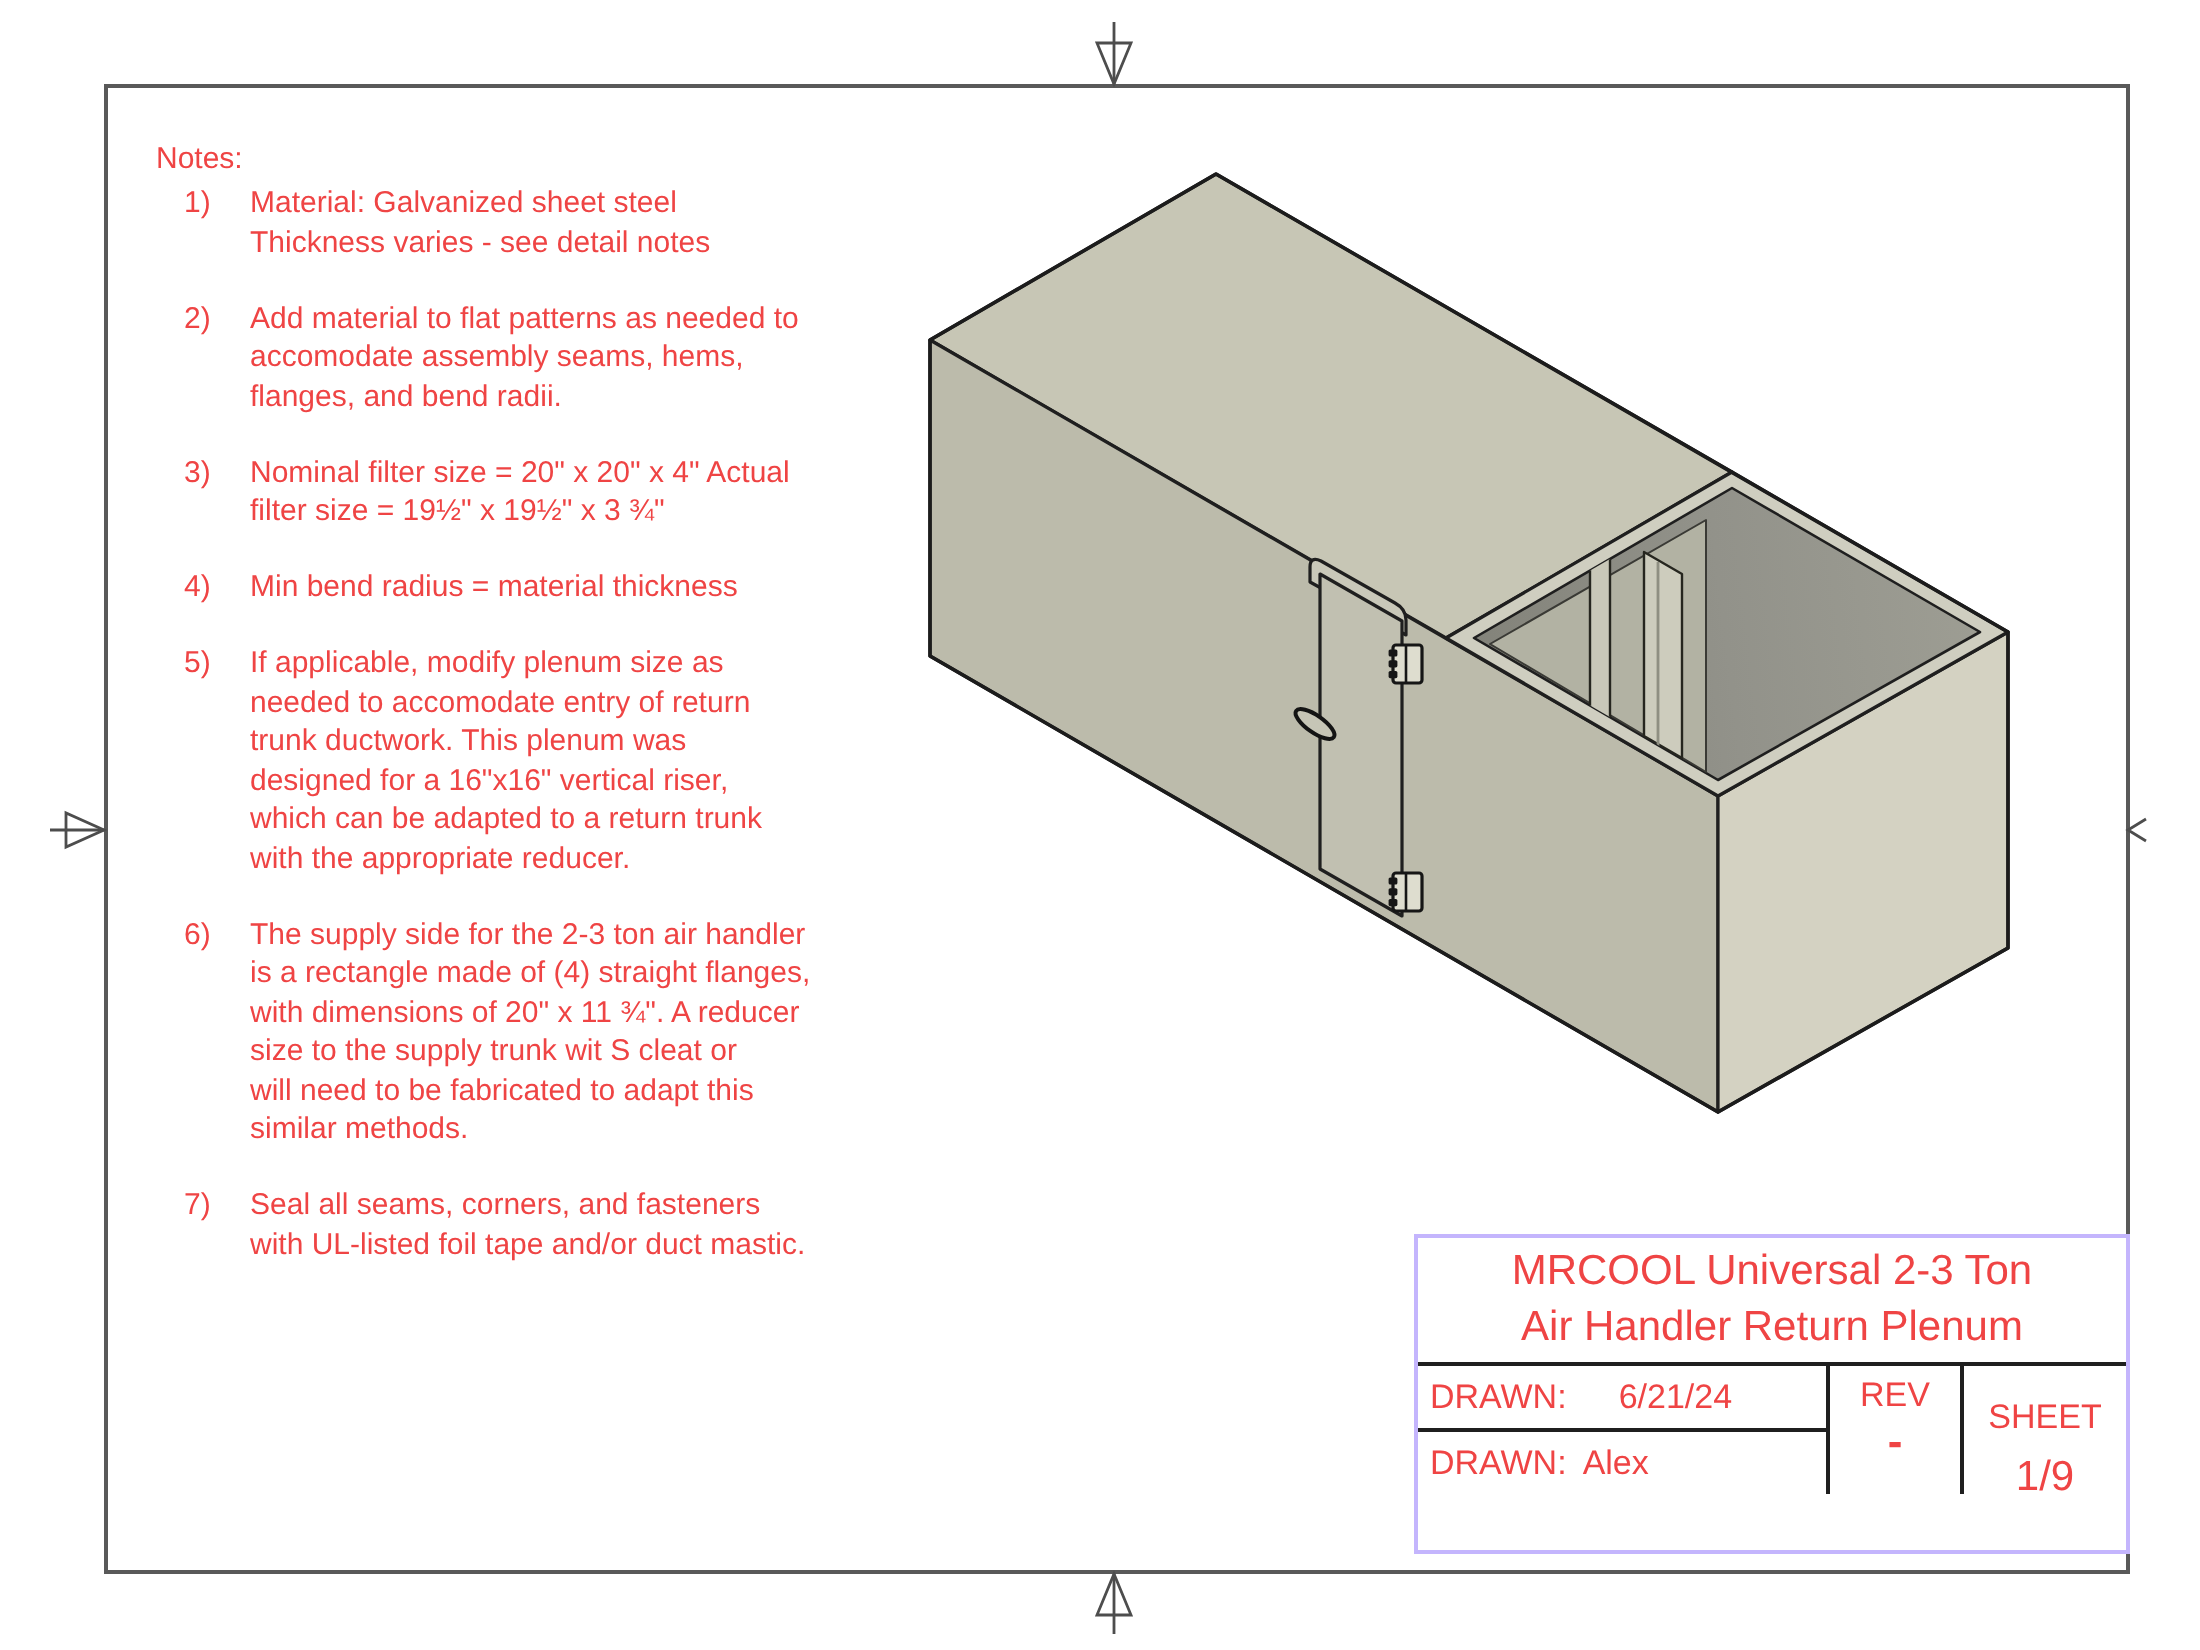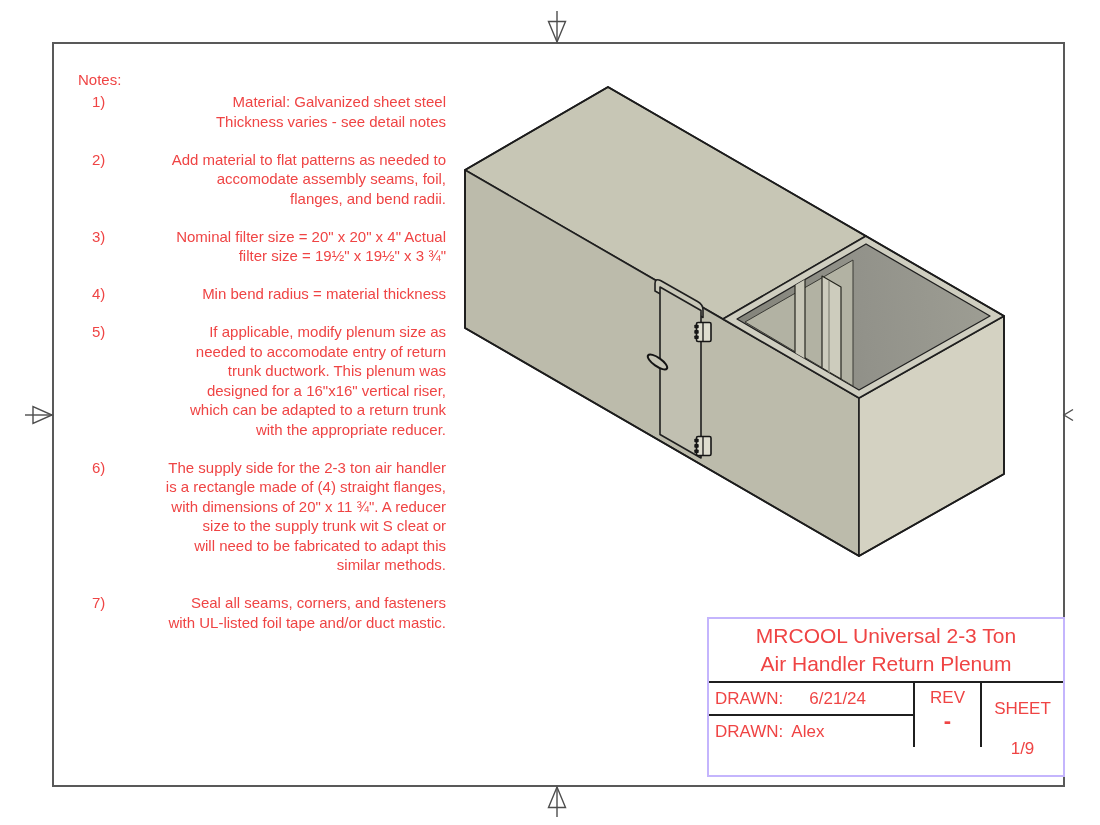--- a/index.html
+++ b/index.html
@@ -7,21 +7,21 @@
         font-family:"Liberation Sans", sans-serif;color:#ef4444;}
   .frame{position:absolute;left:52px;top:42px;width:1013px;height:745px;
          border:2px solid #595959;box-sizing:border-box;}
   .marks{position:absolute;left:0;top:0;pointer-events:none;}
 
   
   .notes{position:absolute;left:78px;top:70px;width:368px;font-size:15px;line-height:19.5px;}
   .notes-heading{margin-bottom:2.5px;}
   .note-item{display:flex;margin-bottom:18.5px;}
   .note-num{flex:none;width:47px;padding-left:14px;box-sizing:border-box;}
-  .note-lines{flex:1;text-align:right;}
+  .note-lines{flex:1;}
 
   
   .model{position:absolute;left:440px;top:60px;}
 
   
   .titleblock{position:absolute;left:707px;top:617px;width:358px;height:160px;
               border:2px solid #c4b5fd;box-sizing:border-box;background:#fff;}
   .tb-title{height:64px;border-bottom:2px solid #1f1f1f;box-sizing:border-box;
             display:flex;flex-direction:column;justify-content:center;text-align:center;
             font-size:21px;line-height:28px;}
@@ -29,21 +29,21 @@
   .tb-left{width:206px;flex:none;border-right:2px solid #1f1f1f;box-sizing:border-box;
            display:flex;flex-direction:column;}
   .tb-row{flex:1;display:flex;align-items:center;padding-left:6px;font-size:17px;}
   .tb-row-top{border-bottom:2px solid #1f1f1f;box-sizing:border-box;}
   .tb-val-drawn{margin-left:26px;}
   .tb-val-author{margin-left:8px;}
   .tb-rev{width:67px;flex:none;border-right:2px solid #1f1f1f;box-sizing:border-box;
           text-align:center;padding-top:5px;font-size:17px;}
   .tb-rev-value{font-weight:bold;font-size:22px;margin-top:2px;line-height:22px;}
   .tb-sheet{flex:1;text-align:center;padding-top:16px;font-size:17px;}
-  .tb-sheet-value{margin-top:20px;font-size:17px;}
+  .tb-sheet-value{margin-top:8px;font-size:21px;}
 </style>
 </head>
 <body>
 
 <div class="page">
 
   <div class="frame"></div>
 
   <svg class="marks" width="1100" height="825" viewBox="0 0 1100 825">
     <g stroke="#4d4d4d" stroke-width="1.4" fill="none">
@@ -73,21 +73,21 @@
       <div class="note-lines">
         <div>Material: Galvanized sheet steel</div>
         <div>Thickness varies - see detail notes</div>
       </div>
     </div>
 
     <div class="note-item">
       <span class="note-num">2)</span>
       <div class="note-lines">
         <div>Add material to flat patterns as needed to</div>
-        <div>accomodate assembly seams, foil,</div>
+        <div>accomodate assembly seams, hems,</div>
         <div>flanges, and bend radii.</div>
       </div>
     </div>
 
     <div class="note-item">
       <span class="note-num">3)</span>
       <div class="note-lines">
         <div>Nominal filter size = 20" x 20" x 4" Actual</div>
         <div>filter size = 19½" x 19½" x 3 ¾"</div>
       </div>

